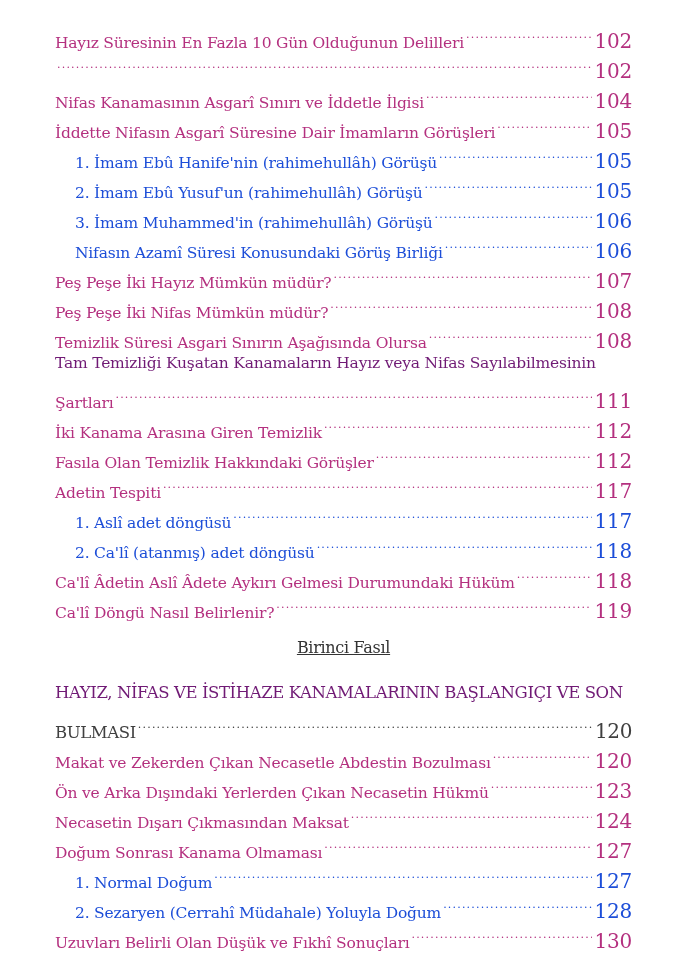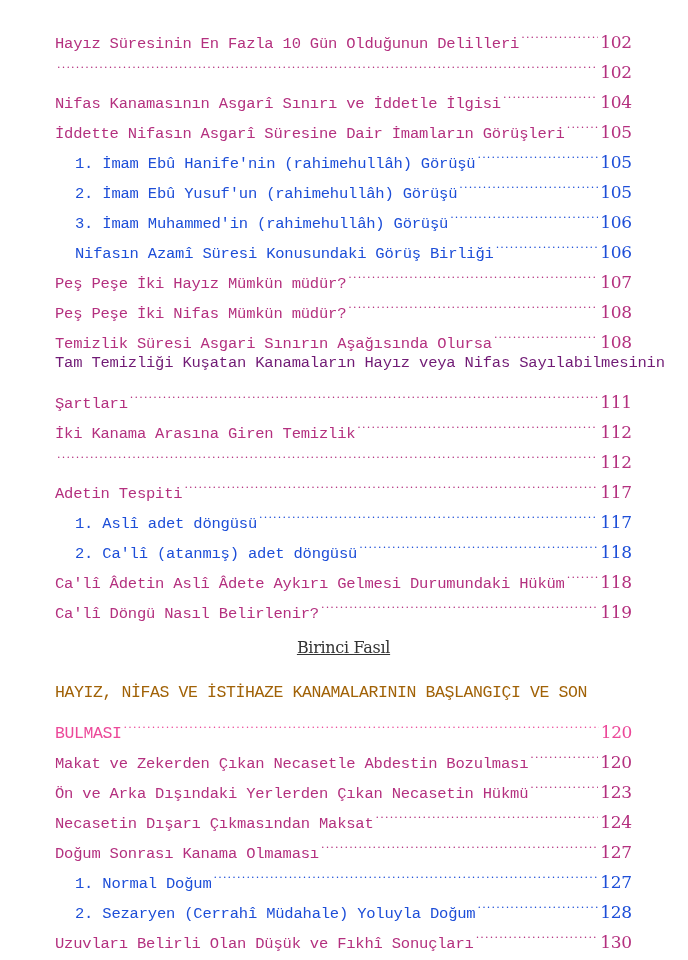--- a/index.html
+++ b/index.html
@@ -24,51 +24,50 @@
       display: flex;
       align-items: baseline;
       height: 30px;
       line-height: 30px;
       font-size: 15.5px;
       white-space: nowrap;
       letter-spacing: -0.2px;
     }
     .toc-line.main { color: #b4307f; }
     .toc-line.sub  { color: #1d4ed8; padding-left: 20px; }
-    .toc-line.chapter { color: #ec4899; font-size: 16.5px; letter-spacing: -0.4px; }
+    .toc-line.chapter { color: #404040; font-size: 16.5px; letter-spacing: -0.4px; }
     .toc-line .title {
       flex: 0 0 auto;
-      font-family: Liberation Mono, monospace;
     }
     .toc-line .leader {
       flex: 1 1 auto;
       overflow: hidden;
       margin: 0 2px;
       position: relative;
       height: 30px;
     }
     .toc-line .leader::after {
       content: "................................................................................................................................................................................................................................";
       position: absolute;
       left: 0;
       bottom: 8px;
       line-height: 1;
       font-size: 11px;
       letter-spacing: 1.2px;
       white-space: nowrap;
     }
     .toc-line .page-num {
       flex: 0 0 auto;
-      font-size: 17px;
+      font-size: 20px;
     }
     .toc-line.wrap-first {
       color: #701a75;
     }
     .toc-line.chapter-wrap-first {
-      color: #a16207;
+      color: #701a75;
       font-size: 16.5px;
       letter-spacing: -0.4px;
     }
     .section-heading {
       height: 60px;
       line-height: 60px;
       text-align: center;
       color: #333333;
       font-size: 16px;
       letter-spacing: -0.3px;
@@ -143,20 +142,21 @@
     <span class="leader"></span>
     <span class="page-num">111</span>
   </div>
 
   <div class="toc-line main">
     <span class="title">İki Kanama Arasına Giren Temizlik</span>
     <span class="leader"></span>
     <span class="page-num">112</span>
   </div>
   <div class="toc-line main">
+    <span class="title">Fasıla Olan Temizlik Hakkındaki Görüşler</span>
     <span class="leader"></span>
     <span class="page-num">112</span>
   </div>
   <div class="toc-line main">
     <span class="title">Adetin Tespiti</span>
     <span class="leader"></span>
     <span class="page-num">117</span>
   </div>
   <div class="toc-line sub">
     <span class="title">1. Aslî adet döngüsü</span>

